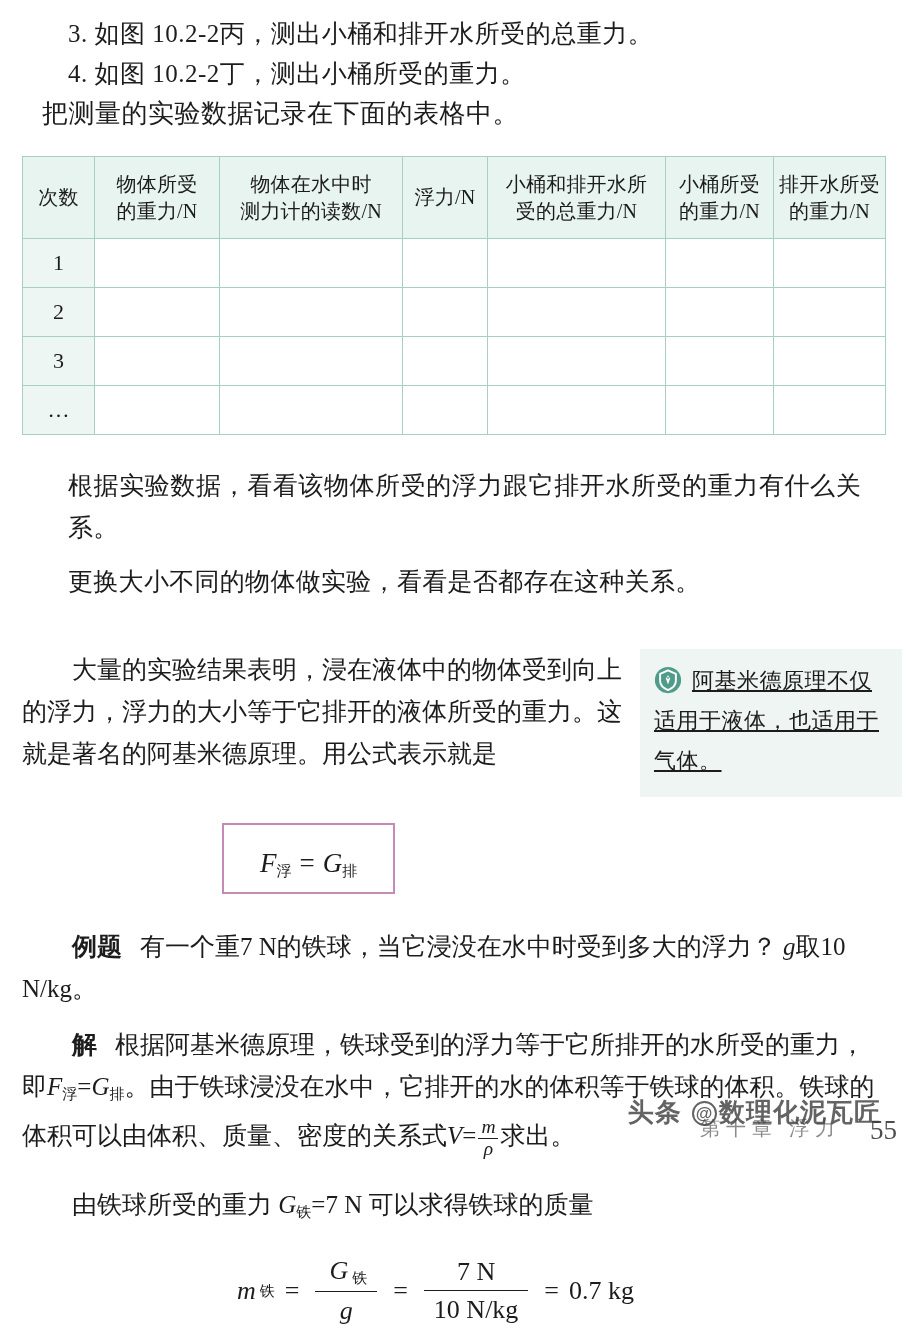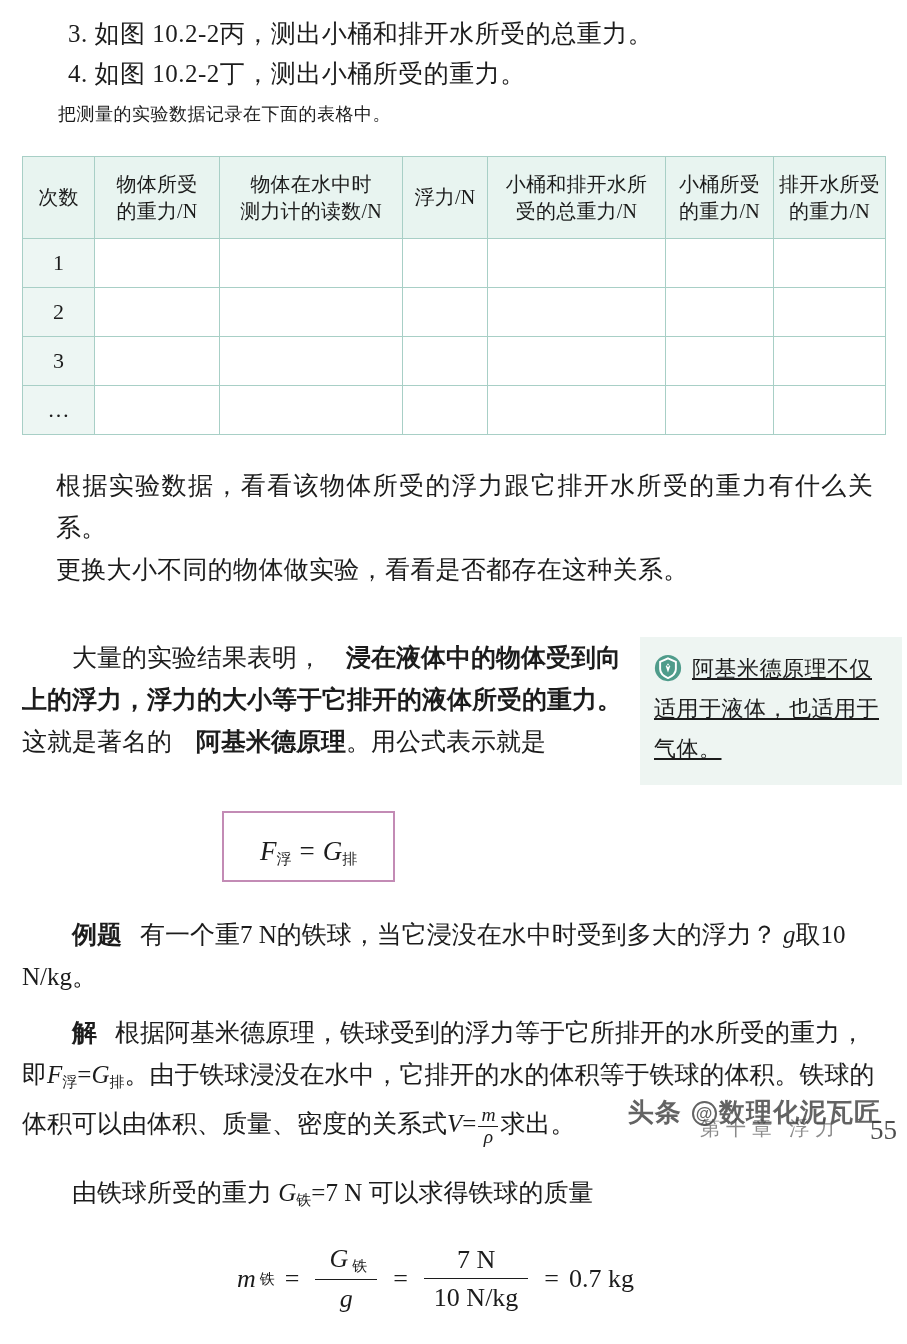--- a/index.html
+++ b/index.html
@@ -26,23 +26,23 @@
 
   
   .numbered-item {
     font-size: 25px;
     line-height: 40px;
     padding-left: 68px;
     letter-spacing: 0.5px;
     white-space: nowrap;
   }
   .plain-line {
-    font-size: 18px;
+    font-size: 26px;
     line-height: 40px;
-    padding-left: 58px;
+    padding-left: 42px;
     letter-spacing: 0.5px;
   }
 
   .body-para {
     font-size: 25px;
     line-height: 42px;
     letter-spacing: 0.3px;
     text-align: justify;
   }
 
@@ -84,37 +84,36 @@
   .col-w2    { width: 183px; }
   .col-w3    { width: 85px; }
   .col-w4    { width: 178px; }
   .col-w5    { width: 108px; }
   .col-w6    { width: 112px; }
 
   
   .after-table {
     margin: 30px 34px 0 56px;
   }
-  .after-table p { margin: 0; }
+  .after-table p { margin: 12px; }
 
   
   .arch-row {
     display: flex;
     margin-top: 46px;
     align-items: flex-start;
   }
   .arch-main {
     width: 600px;
     margin-left: 22px;
     font-size: 25px;
     line-height: 42px;
   }
   .arch-main .bold {
-    font-weight: bold;
-    margin-left: 24px;
+    font-weight: normal;
   }
   .aside-box {
     width: 262px;
     margin-left: 18px;
     background: #eef5f2;
     padding: 12px 16px 16px 14px;
     font-size: 22px;
     line-height: 40px;
     font-family: "Liberation Serif", "DejaVu Serif", serif;
     color: #1c1c1c;

